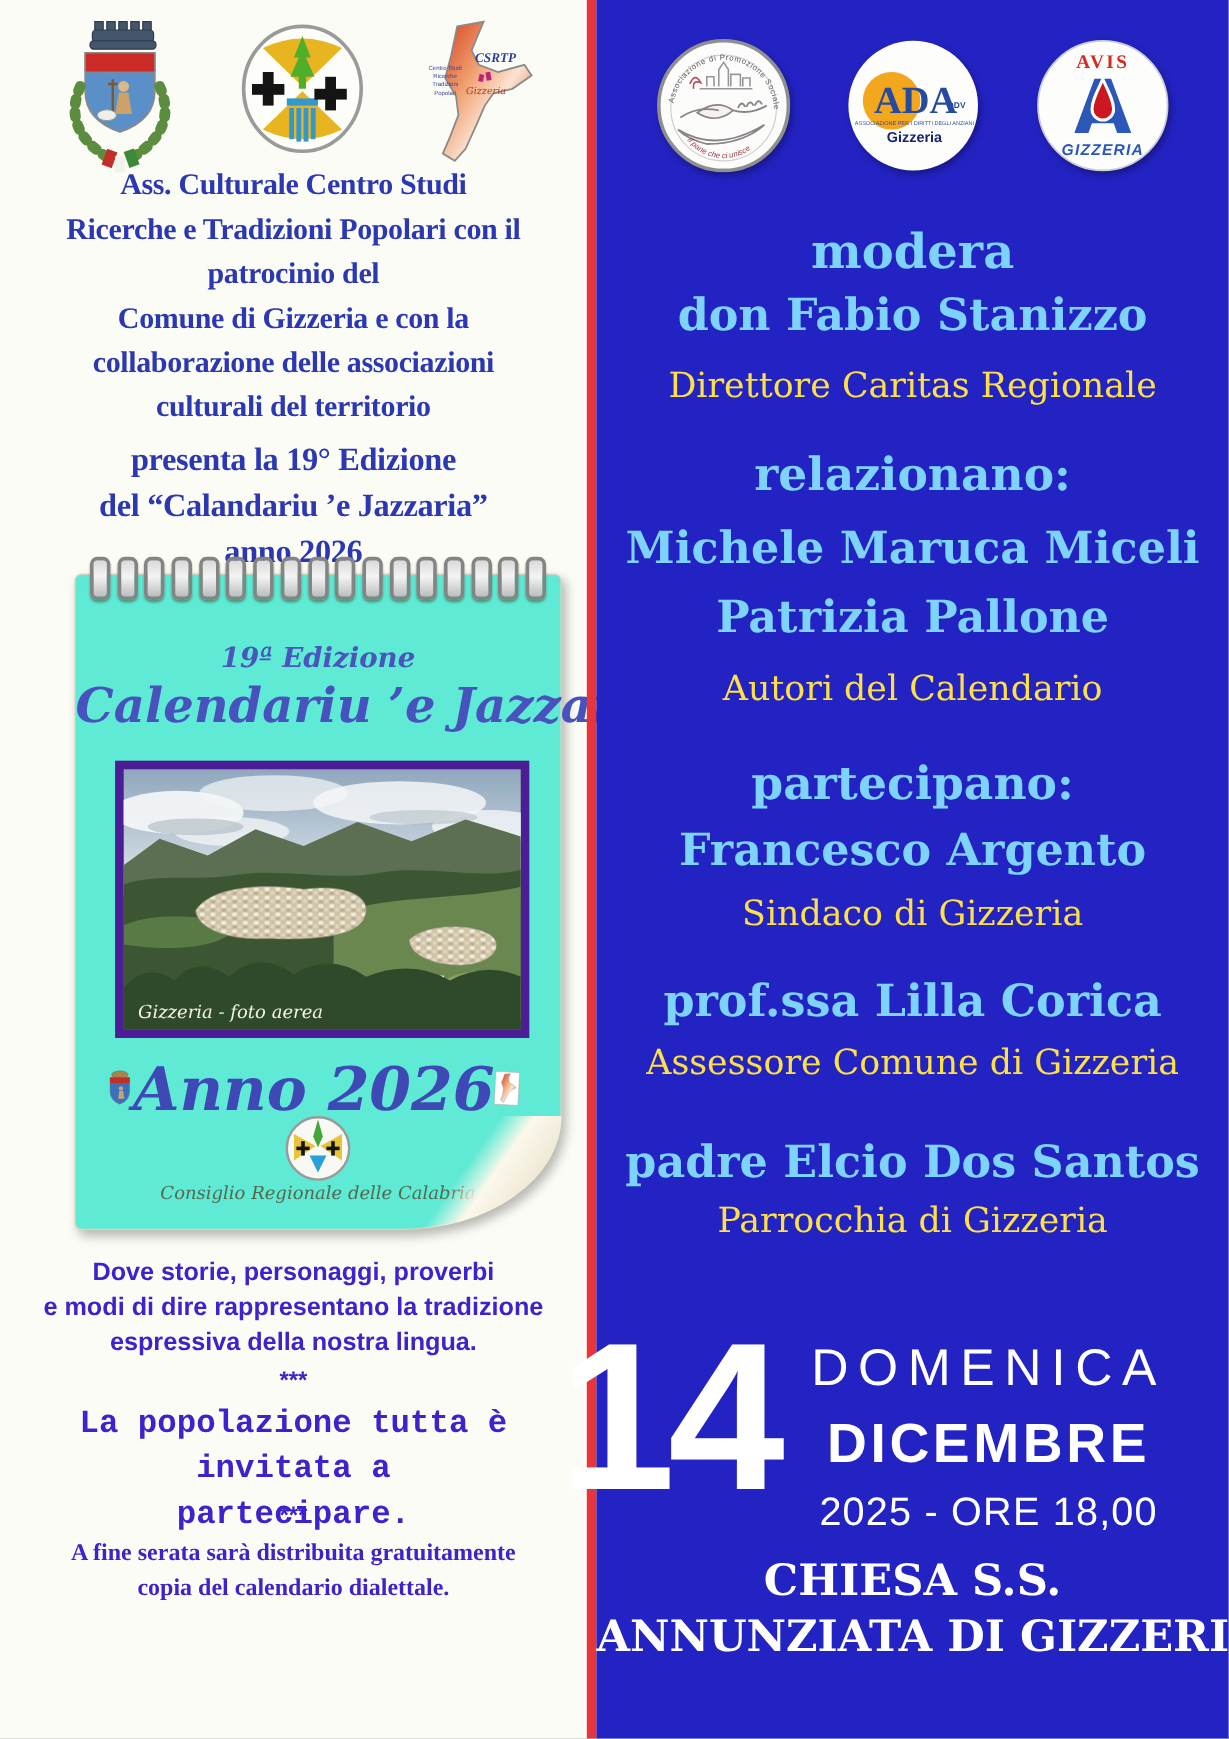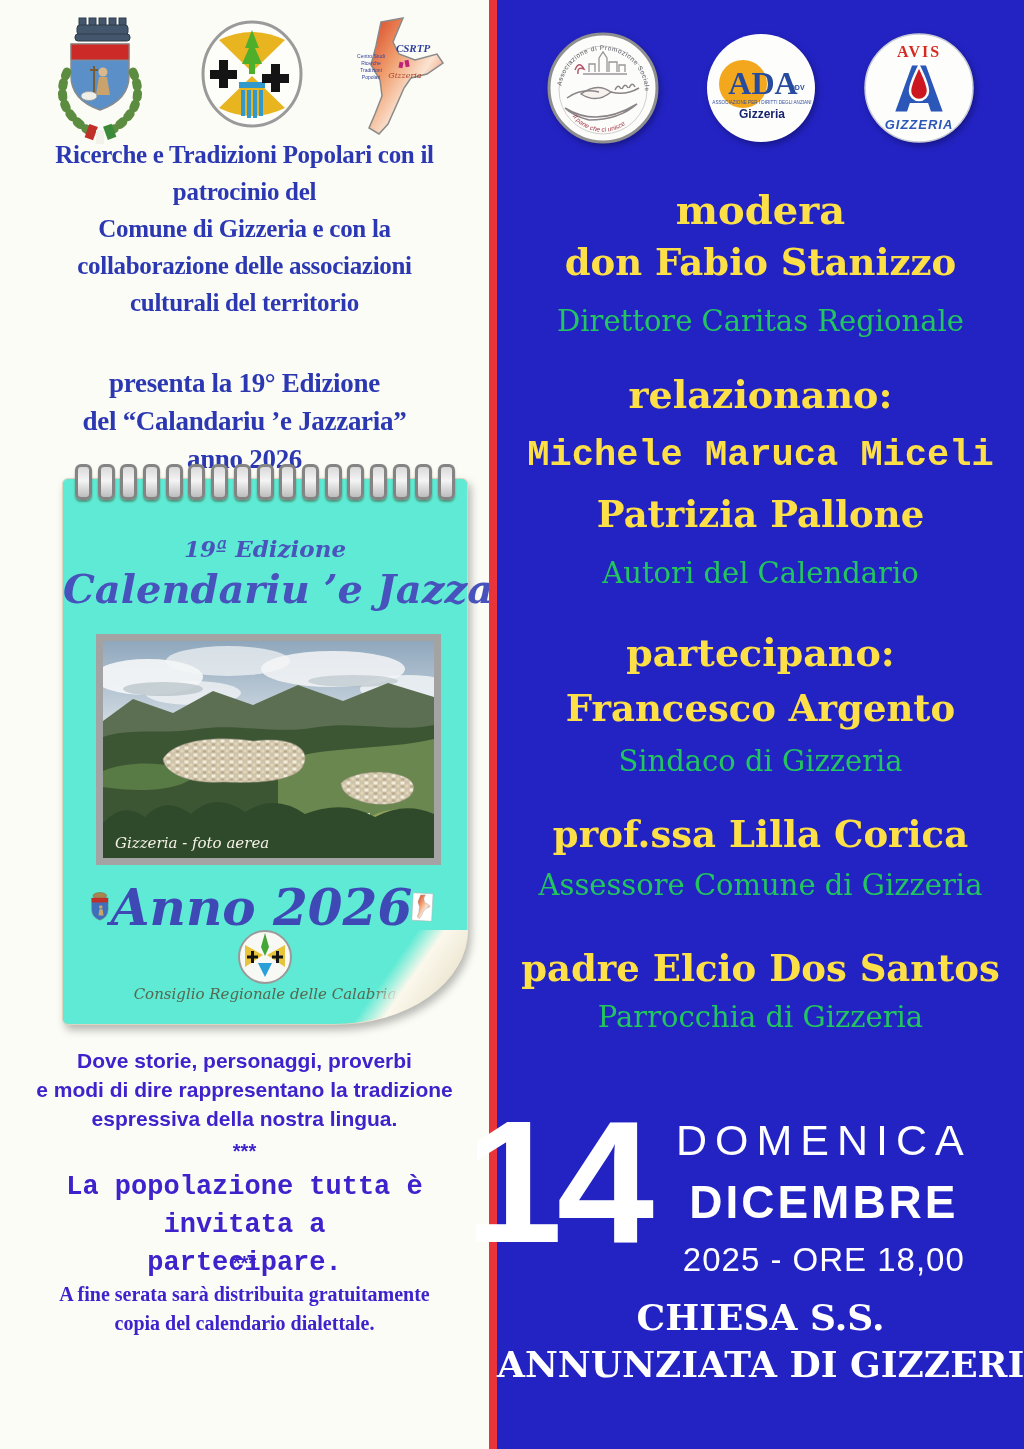--- a/index.html
+++ b/index.html
@@ -26,49 +26,49 @@
       border-bottom-right-radius:135px 95px;
       background:linear-gradient(305deg,#c9c0a6 0%,#efe9d6 26%,#fbf8ec 44%,rgba(250,247,235,0) 58%);}
   .spiral{position:absolute;top:-15px;left:12px;right:12px;display:flex;justify-content:space-between;}
   .ring{width:11px;height:30px;border:3px solid #848484;border-radius:6px;
       background:linear-gradient(180deg,#d9d9d9,#f4f4f4 45%,#bdbdbd);
       box-shadow:0 2px 2px rgba(60,50,20,.45);}
   .cal-edition{position:absolute;top:56px;width:100%;text-align:center;
       font:italic bold 23px "DejaVu Serif",serif;color:#4a55bb;}
   .cal-title{position:absolute;top:86px;width:100%;text-align:center;white-space:nowrap;
       font:italic bold 40px "DejaVu Serif",serif;color:#4752bc;}
-  .cal-photo{position:absolute;left:33px;top:155px;width:345px;height:231px;border:7px solid #a3a3a3;
+  .cal-photo{position:absolute;left:33px;top:155px;width:345px;height:231px;border:7px solid #4c1d95;
       box-sizing:border-box;background:#567;}
   .cal-photo svg{display:block;}
   .cal-bottom{position:absolute;top:396px;left:26px;right:34px;display:flex;align-items:center;
       justify-content:space-between;}
   .cal-year{font:italic bold 50px "DejaVu Serif",serif;color:#3f49b6;white-space:nowrap;}
   .cal-seal{position:absolute;top:450px;width:100%;text-align:center;}
   .cal-seal-caption{position:absolute;top:506px;width:100%;text-align:center;
       font:italic 15px "DejaVu Serif",serif;color:#55684f;}
   
   .l-tagline,.l-sep1,.l-invite,.l-sep2,.l-closing{position:absolute;left:0;width:489px;text-align:center;
       font-family:"Liberation Sans",sans-serif;font-weight:bold;color:#3e22cc;}
   .l-tagline{top:1046px;font-size:21px;line-height:29px;}
   .l-sep1{top:1140px;font-size:20px;}
   .l-invite{top:1168px;font-size:27px;line-height:38px;font-family:Liberation Mono, monospace;}
   .l-sep2{top:1252px;font-size:20px;}
   .l-closing{top:1280px;font-size:20px;line-height:29px;font-family:Liberation Serif, serif;}
   
   .r-logos{position:absolute;top:32px;left:0;width:527px;display:flex;justify-content:center;gap:46px;}
   .r-logos svg{filter:drop-shadow(2px 3px 3px rgba(0,0,30,.35));}
-  .rp{position:absolute;left:0;width:527px;text-align:center;color:#fde047;white-space:nowrap;}
+  .rp{position:absolute;left:0;width:527px;text-align:center;color:#7dd3fc;white-space:nowrap;}
   .r-label{font:bold 38px "DejaVu Serif",serif;}
   .r-name{font:bold 37px "DejaVu Serif",serif;}
-  .r-role{font:29px "DejaVu Serif",serif;color:#22c55e;}
+  .r-role{font:29px "DejaVu Serif",serif;color:#fde047;}
   .r-modera{top:186px;font:bold 40px "DejaVu Serif",serif;}
   .r-mod-name{top:240px;}
   .r-mod-role{top:304px;}
   .r-relazionano{top:372px;}
-  .r-speaker1{top:434px;font-family:Liberation Mono, monospace;}
+  .r-speaker1{top:434px;}
   .r-speaker2{top:492px;}
   .r-speakers-role{top:556px;}
   .r-partecipano{top:630px;}
   .r-p1name{top:686px;}
   .r-p1role{top:744px;}
   .r-p2name{top:812px;}
   .r-p2role{top:868px;}
   .r-p3name{top:946px;}
   .r-p3role{top:1000px;}
   .date-block{position:absolute;top:1098px;left:0;width:443px;display:flex;justify-content:center;
@@ -159,20 +159,21 @@
         </g>
         <g fill="#c0207a">
           <rect x="58" y="46" width="4" height="6" transform="rotate(12 60 49)"></rect>
           <rect x="64" y="44" width="4" height="7" transform="rotate(-10 66 47)"></rect>
         </g>
         <text x="64" y="62" text-anchor="middle" font-family="DejaVu Serif,serif" font-style="italic" font-size="8" fill="#b04020">Gizzeria</text>
       </svg>
     </div>
 
     <div class="l-intro">
+      <div>Ass. Culturale Centro Studi</div>
       <div>Ricerche e Tradizioni Popolari  con il</div>
       <div>patrocinio del</div>
       <div>Comune di Gizzeria e con la</div>
       <div>collaborazione delle associazioni</div>
       <div>culturali del territorio</div>
     </div>
 
     <div class="l-presenta">
       <div>presenta la 19° Edizione</div>
       <div>del “Calandariu ’e Jazzaria”</div>

